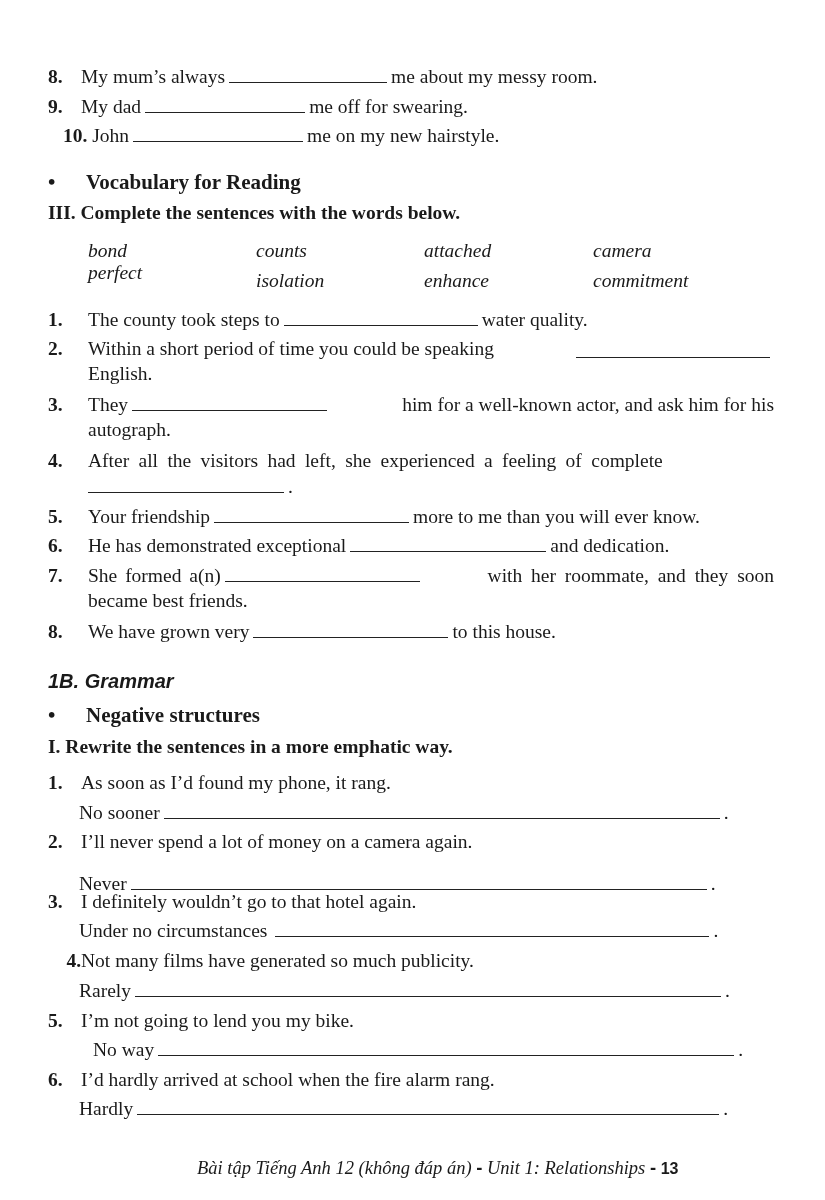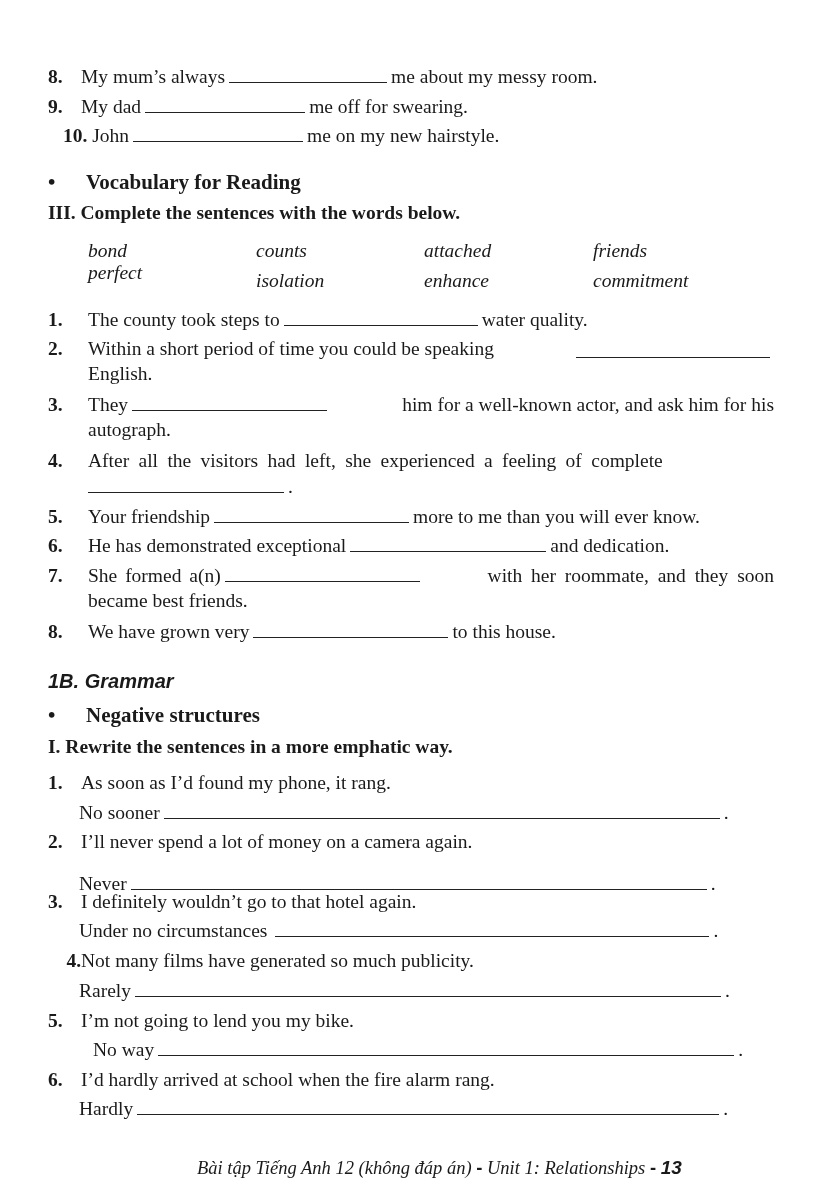--- a/index.html
+++ b/index.html
@@ -10,21 +10,21 @@
     .abs { position: absolute; white-space: nowrap; }
     .num { font-weight: bold; }
     .blank { display: inline-block; border-bottom: 1px solid #222; height: 1px; vertical-align: baseline; margin: 0 4px; }
     .bullet-h { font-weight: bold; font-size: 21px; }
     .bullet-h .dot { display: inline-block; width: 38px; }
     .instr { font-weight: bold; font-size: 19.5px; }
     .word { font-style: italic; position: absolute; }
     .section { font-family: "Liberation Sans", "DejaVu Sans", sans-serif; font-weight: bold; font-style: italic; font-size: 20px; }
     .footer { font-style: italic; font-size: 18.5px; }
     .footer .sep, .footer .pg { font-family: "Liberation Sans", "DejaVu Sans", sans-serif; font-style: normal; font-weight: bold; }
-    .footer .pg { font-size: 19px; font-style: italic; }
+    .footer .pg { font-size: 16px; }
     .just { display: flex; justify-content: space-between; width: 686px; }
     .row { display: flex; align-items: baseline; }
     .n { width: 40px; display: inline-block; font-weight: bold; }
     .n2 { width: 33px; display: inline-block; font-weight: bold; }
   </style>
 </head>
 <body>
 
 <div class="abs" style="left:48px; top:66px;">
   <span class="n2">8.</span><span>My mum’s always</span><span class="blank" style="width:158px;"></span><span>me about my messy room.</span>
@@ -38,21 +38,21 @@
 
 <div class="abs bullet-h" style="left:48px; top:170px;">
   <span class="dot">•</span><span>Vocabulary for Reading</span>
 </div>
 <div class="abs instr" style="left:48px; top:202px;">III. Complete the sentences with the words below.</div>
 
 <div>
   <span class="word" style="left:88px; top:240px;">bond</span>
   <span class="word" style="left:256px; top:240px;">counts</span>
   <span class="word" style="left:424px; top:240px;">attached</span>
-  <span class="word" style="left:593px; top:240px;">friends</span>
+  <span class="word" style="left:593px; top:240px;">camera</span>
   <span class="word" style="left:88px; top:262px;">perfect</span>
   <span class="word" style="left:256px; top:270px;">isolation</span>
   <span class="word" style="left:424px; top:270px;text-align:center;">enhance</span>
   <span class="word" style="left:593px; top:270px;">commitment</span>
 </div>
 
 <div class="abs" style="left:48px; top:309px;">
   <span class="n">1.</span><span>The county took steps to</span><span class="blank" style="width:194px;"></span><span>water quality.</span>
 </div>
 

